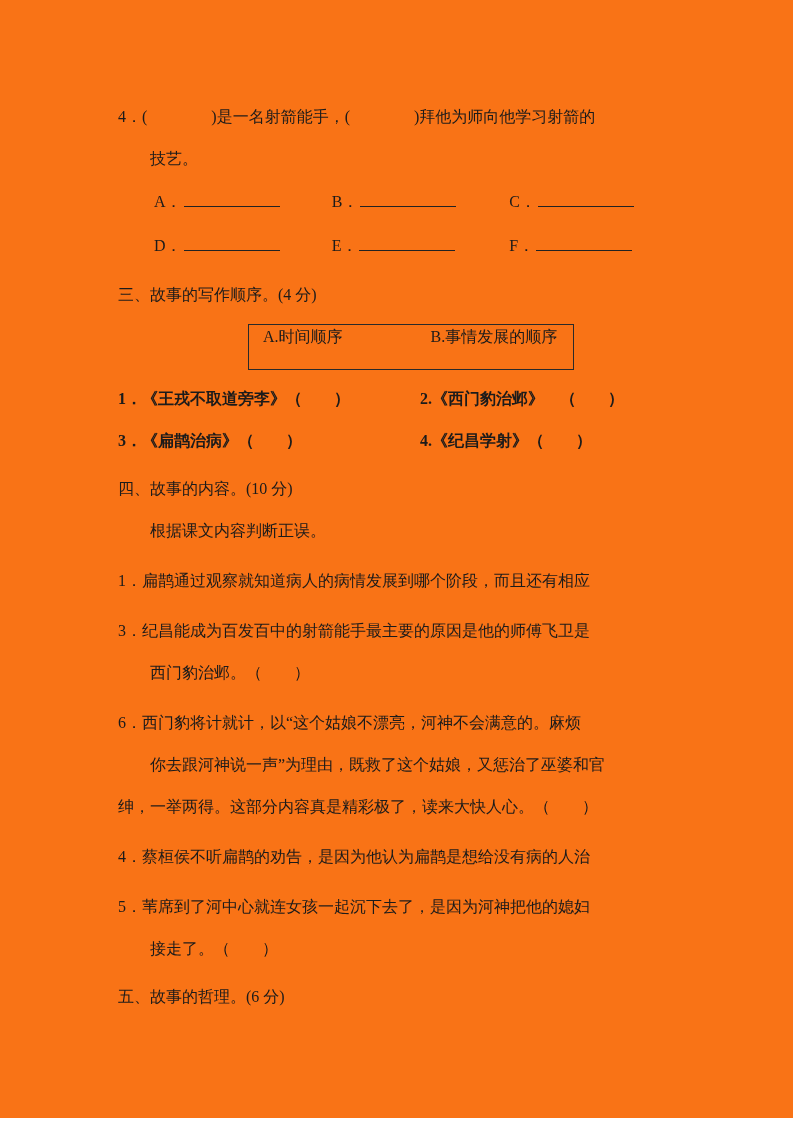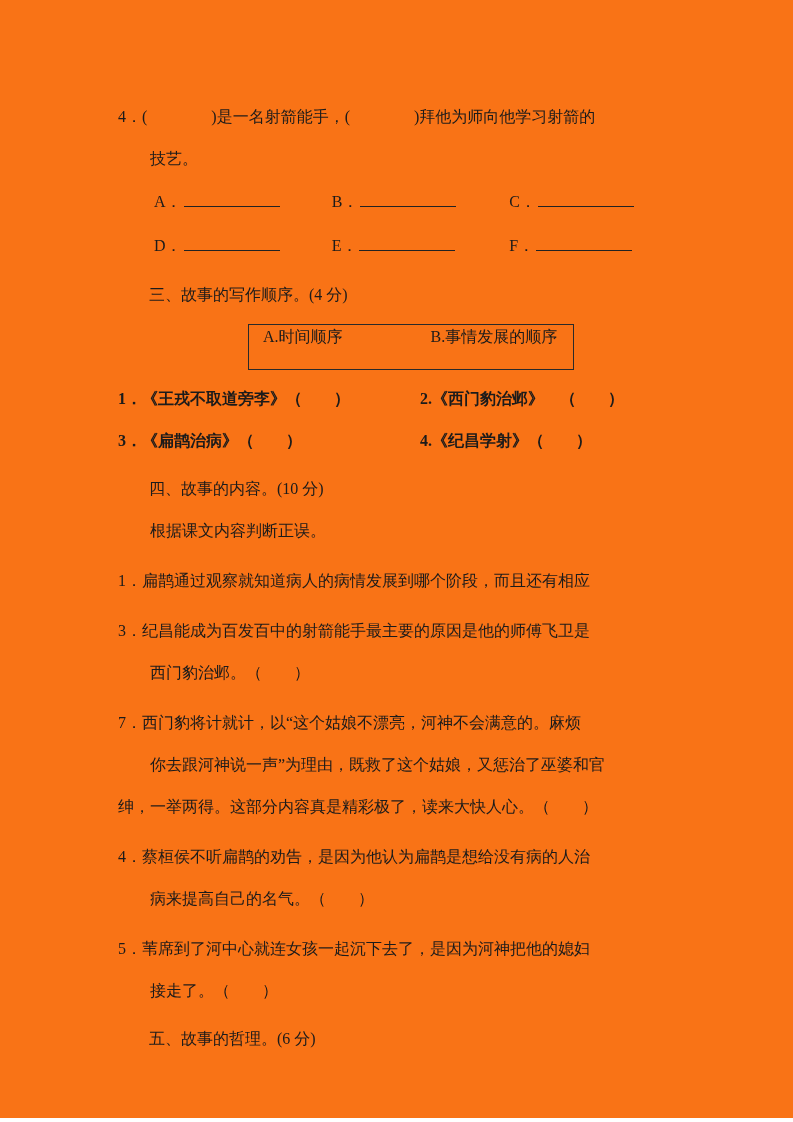--- a/index.html
+++ b/index.html
@@ -9,21 +9,21 @@
     width:793px; height:1118px;
     background:#f97316;
     color:#1b1b1b;
     font-family:"Liberation Serif", serif;
     font-size:16px;
     overflow:hidden;
   }
   .content { padding:96px 106px 0 118px; }
   .line { line-height:42px; white-space:nowrap; }
   .hang { padding-left:32px; }
-  .heading { line-height:42px; margin-top:6px; white-space:nowrap;margin-left:31px; }
+  .heading { line-height:42px; margin-top:6px; white-space:nowrap; }
   .blank-row { display:flex; line-height:44px; padding-left:36px; }
   .blank-cell { width:192px; display:flex; align-items:baseline; }
   .blank-line {
     display:inline-block; width:96px; height:0.95em;
     border-bottom:1.5px solid #222; margin-left:2px;
   }
   .options-box {
     display:inline-flex; gap:88px;
     border:1.6px solid #2a2a2a;
     padding:2px 16px 21px 14px;
@@ -100,28 +100,27 @@
       <div class="tf-item">
         <div class="line">1．扁鹊通过观察就知道病人的病情发展到哪个阶段，而且还有相应</div>
       </div>
 
       <div class="tf-item">
         <div class="line">3．纪昌能成为百发百中的射箭能手最主要的原因是他的师傅飞卫是</div>
         <div class="line hang">西门豹治邺。（　　）</div>
       </div>
 
       <div class="tf-item">
-        <div class="line">7．西门豹将计就计，以“这个姑娘不漂亮，河神不会满意的。麻烦</div>
+        <div class="line">6．西门豹将计就计，以“这个姑娘不漂亮，河神不会满意的。麻烦</div>
         <div class="line hang">你去跟河神说一声”为理由，既救了这个姑娘，又惩治了巫婆和官</div>
         <div class="line">绅，一举两得。这部分内容真是精彩极了，读来大快人心。（　　）</div>
       </div>
 
       <div class="tf-item">
         <div class="line">4．蔡桓侯不听扁鹊的劝告，是因为他认为扁鹊是想给没有病的人治</div>
-        <div class="line hang">病来提高自己的名气。（　　）</div>
       </div>
 
       <div class="tf-item">
         <div class="line">5．苇席到了河中心就连女孩一起沉下去了，是因为河神把他的媳妇</div>
         <div class="line hang">接走了。（　　）</div>
       </div>
     </div>
 
     <div>
       <div class="heading">五、故事的哲理。(6 分)</div>

